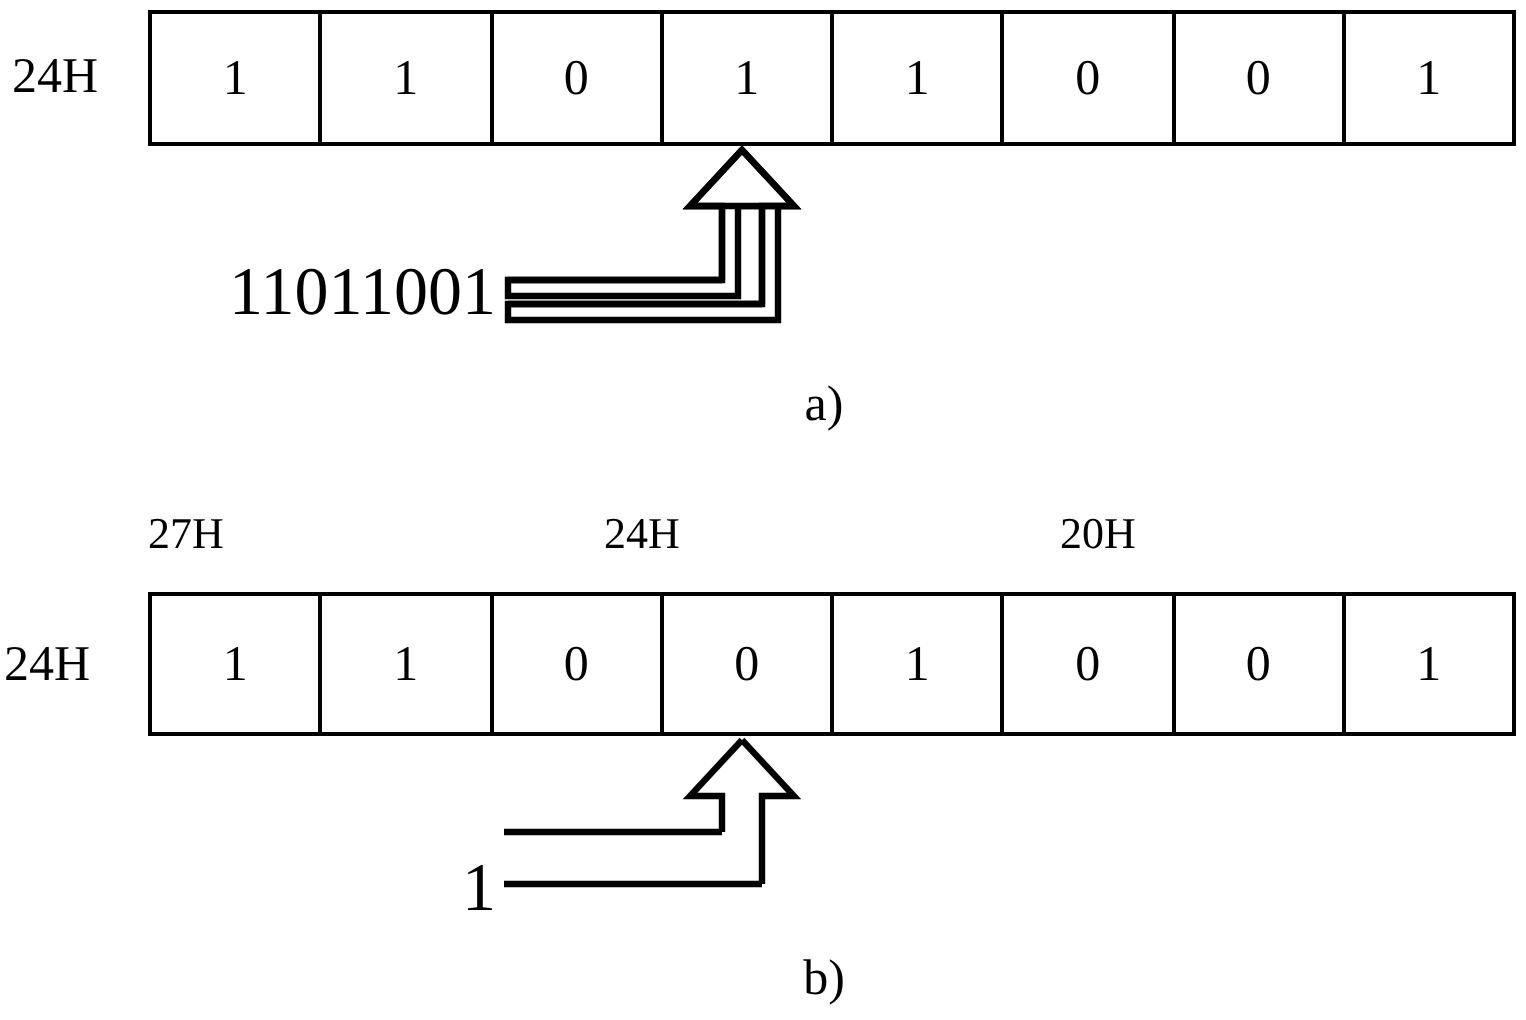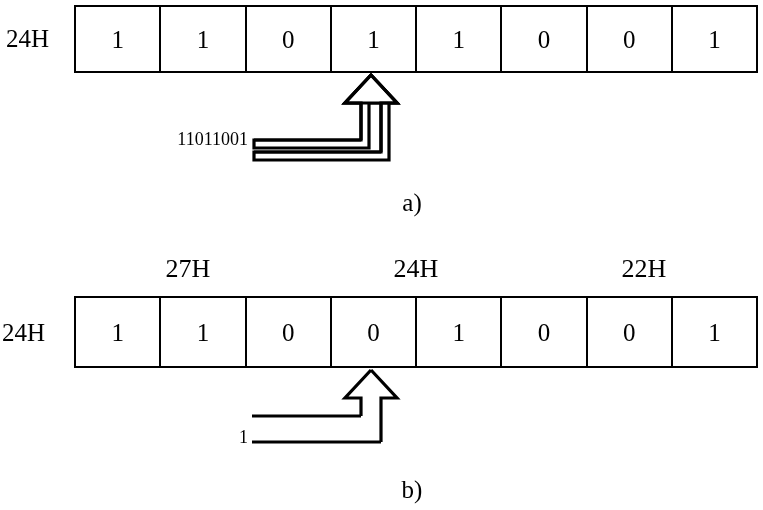--- a/index.html
+++ b/index.html
@@ -55,39 +55,38 @@
     border-right: none;
   }
 
   
   .addr-header {
     position: absolute;
     display: flex;
   }
   .addr-cell {
     flex: 1 1 0;
-    text-align: center;
-    font-size: 26px;
+    font-size: 22px;
     line-height: 1;
   }
 
   
   .overlay {
     position: absolute;
     left: 0;
     top: 0;
     width: 763px;
     height: 510px;
     pointer-events: none;
   }
 
   
   .src-label {
     position: absolute;
-    font-size: 18px;
+    font-size: 34px;
     line-height: 1;
     white-space: nowrap;
     text-align: right;
   }
 
   
   .caption {
     position: absolute;
     font-size: 25px;
     line-height: 1;
@@ -113,21 +112,21 @@
     <div class="byte-cell">1</div>
   </div>
 
   <div class="src-label" style="left:0px; top:130px; width:248px;">11011001</div>
 
   <div class="caption" style="left:382px; top:190px;">a)</div>
 
   <div class="addr-header" style="left:74px; top:256px; width:684px;">
     <div class="addr-cell">27H</div>
     <div class="addr-cell">24H</div>
-    <div class="addr-cell">22H</div>
+    <div class="addr-cell">20H</div>
   </div>
 
   <div class="row-label" style="left:2px; top:320px;">24H</div>
 
   <div class="byte-table" style="left:74px; top:296px; width:684px; height:72px;">
     <div class="byte-cell">1</div>
     <div class="byte-cell">1</div>
     <div class="byte-cell">0</div>
     <div class="byte-cell">0</div>
     <div class="byte-cell">1</div>

